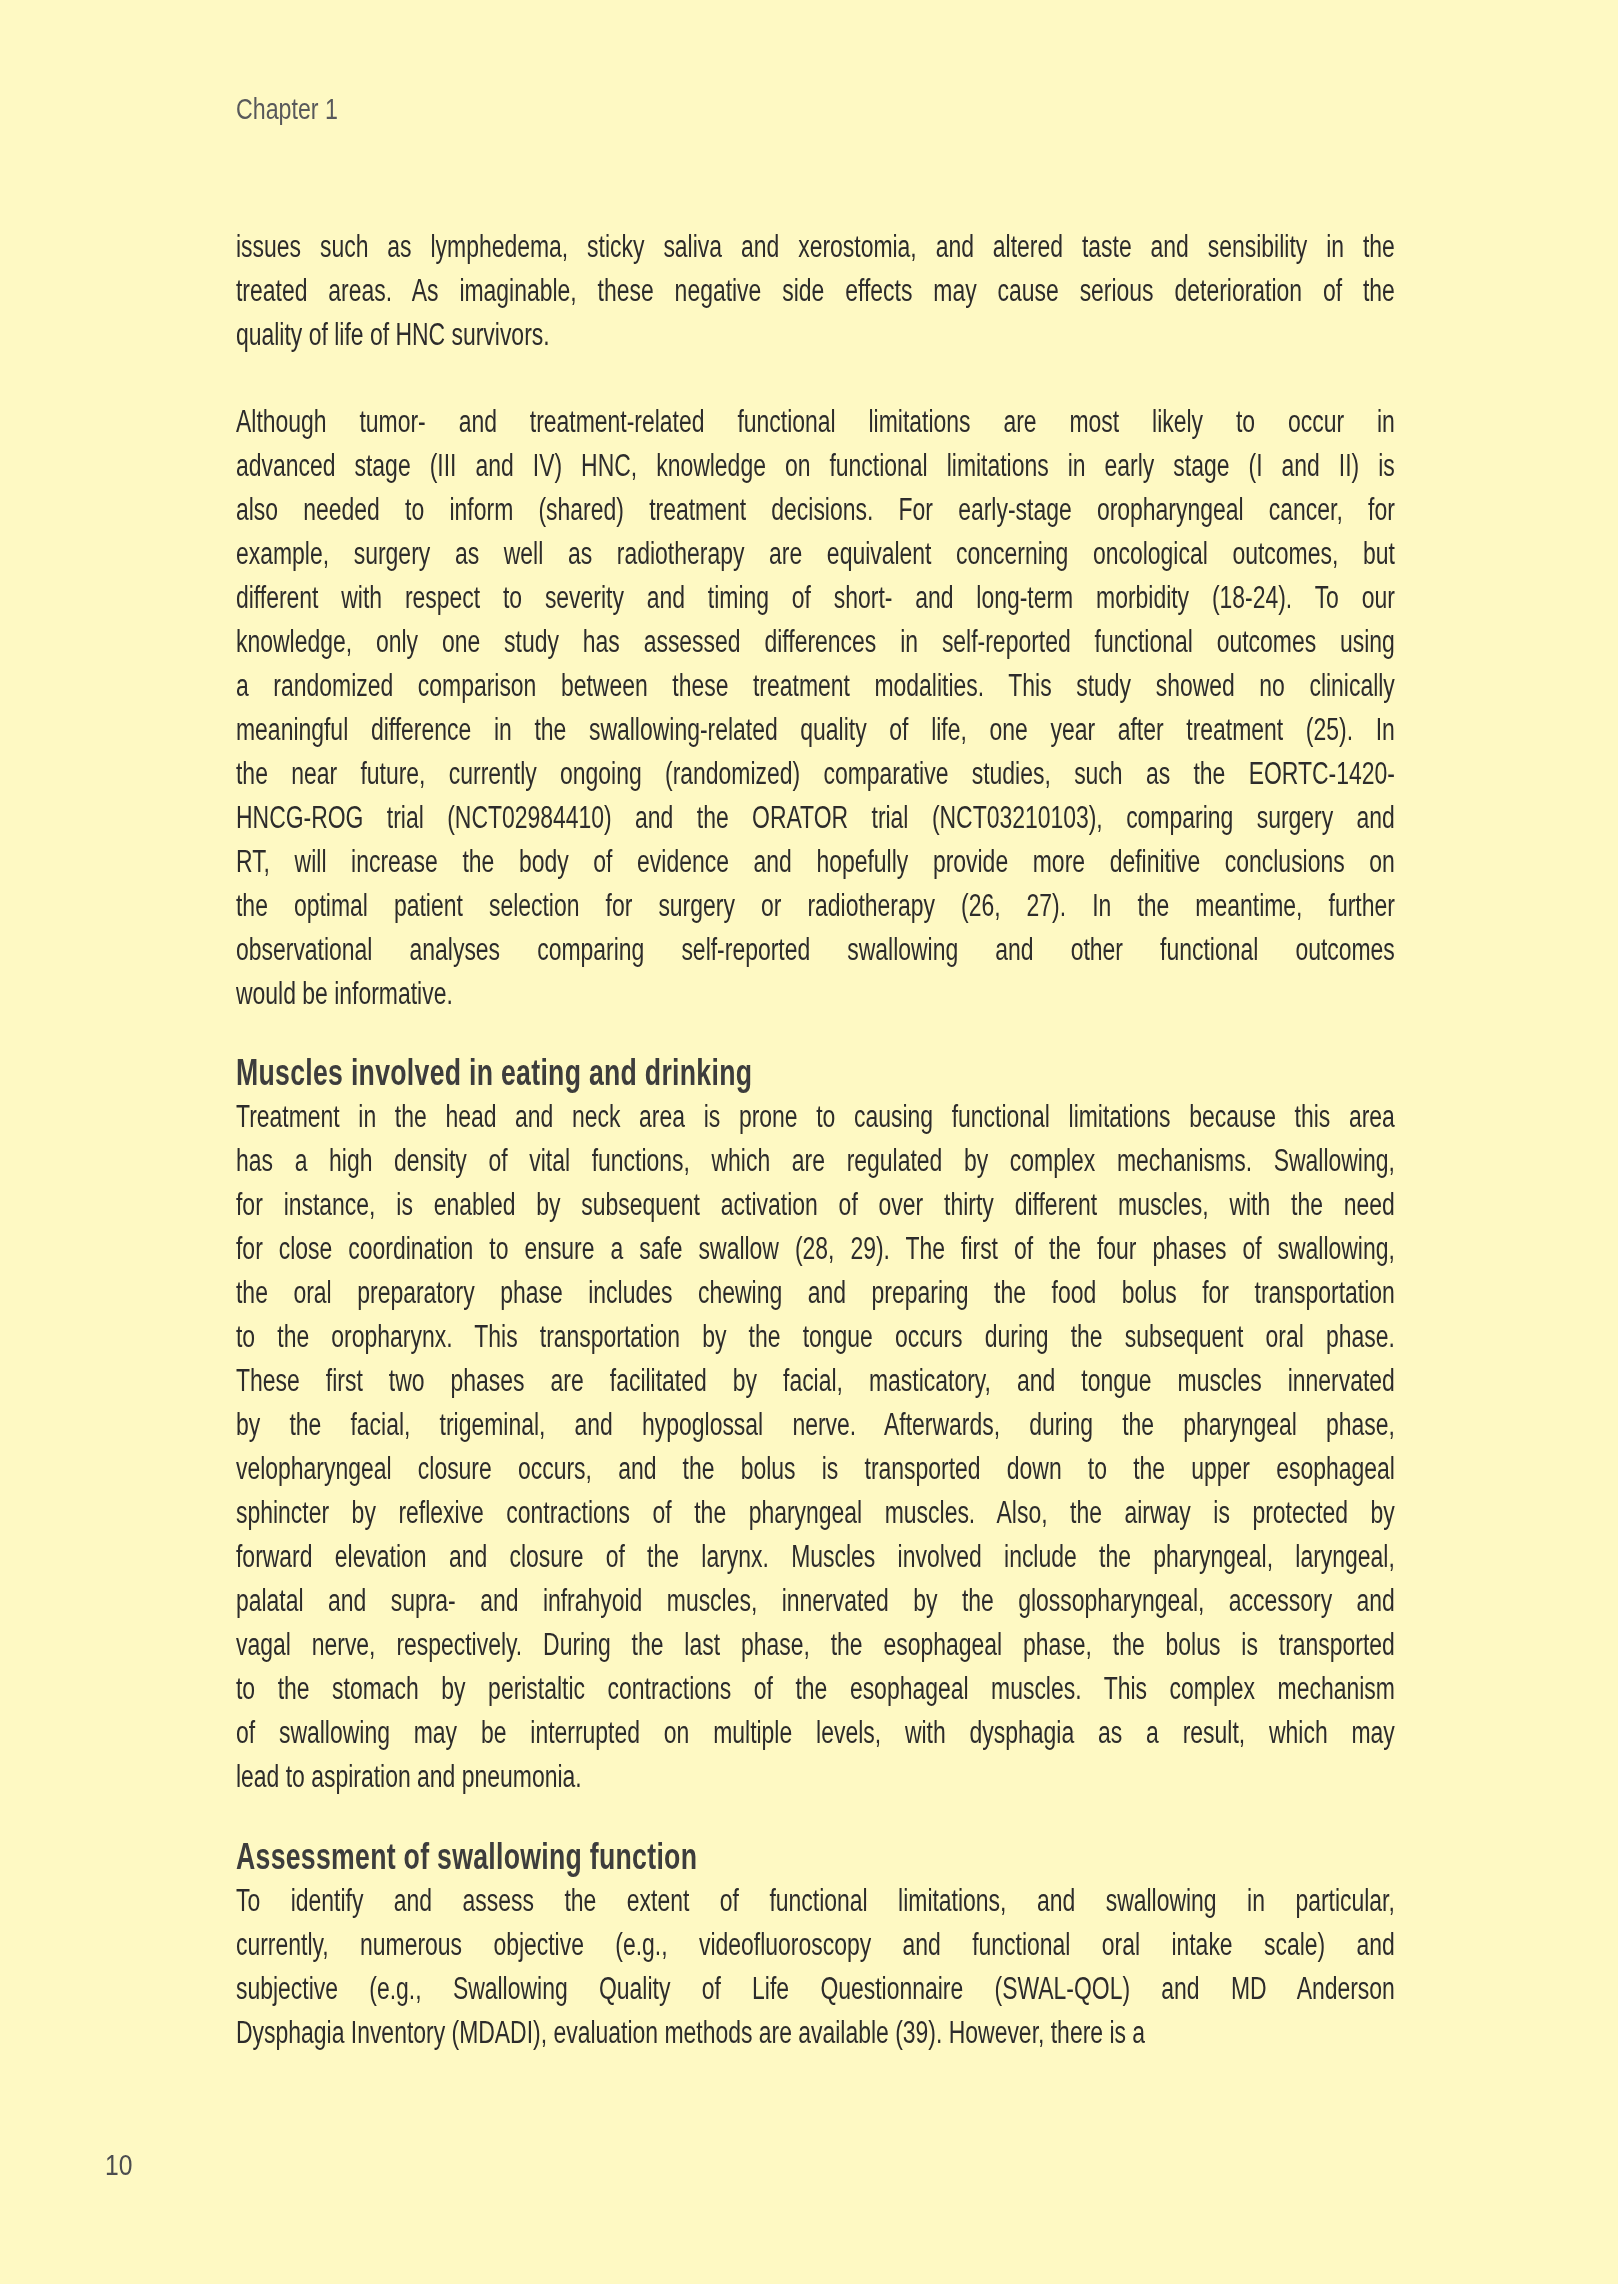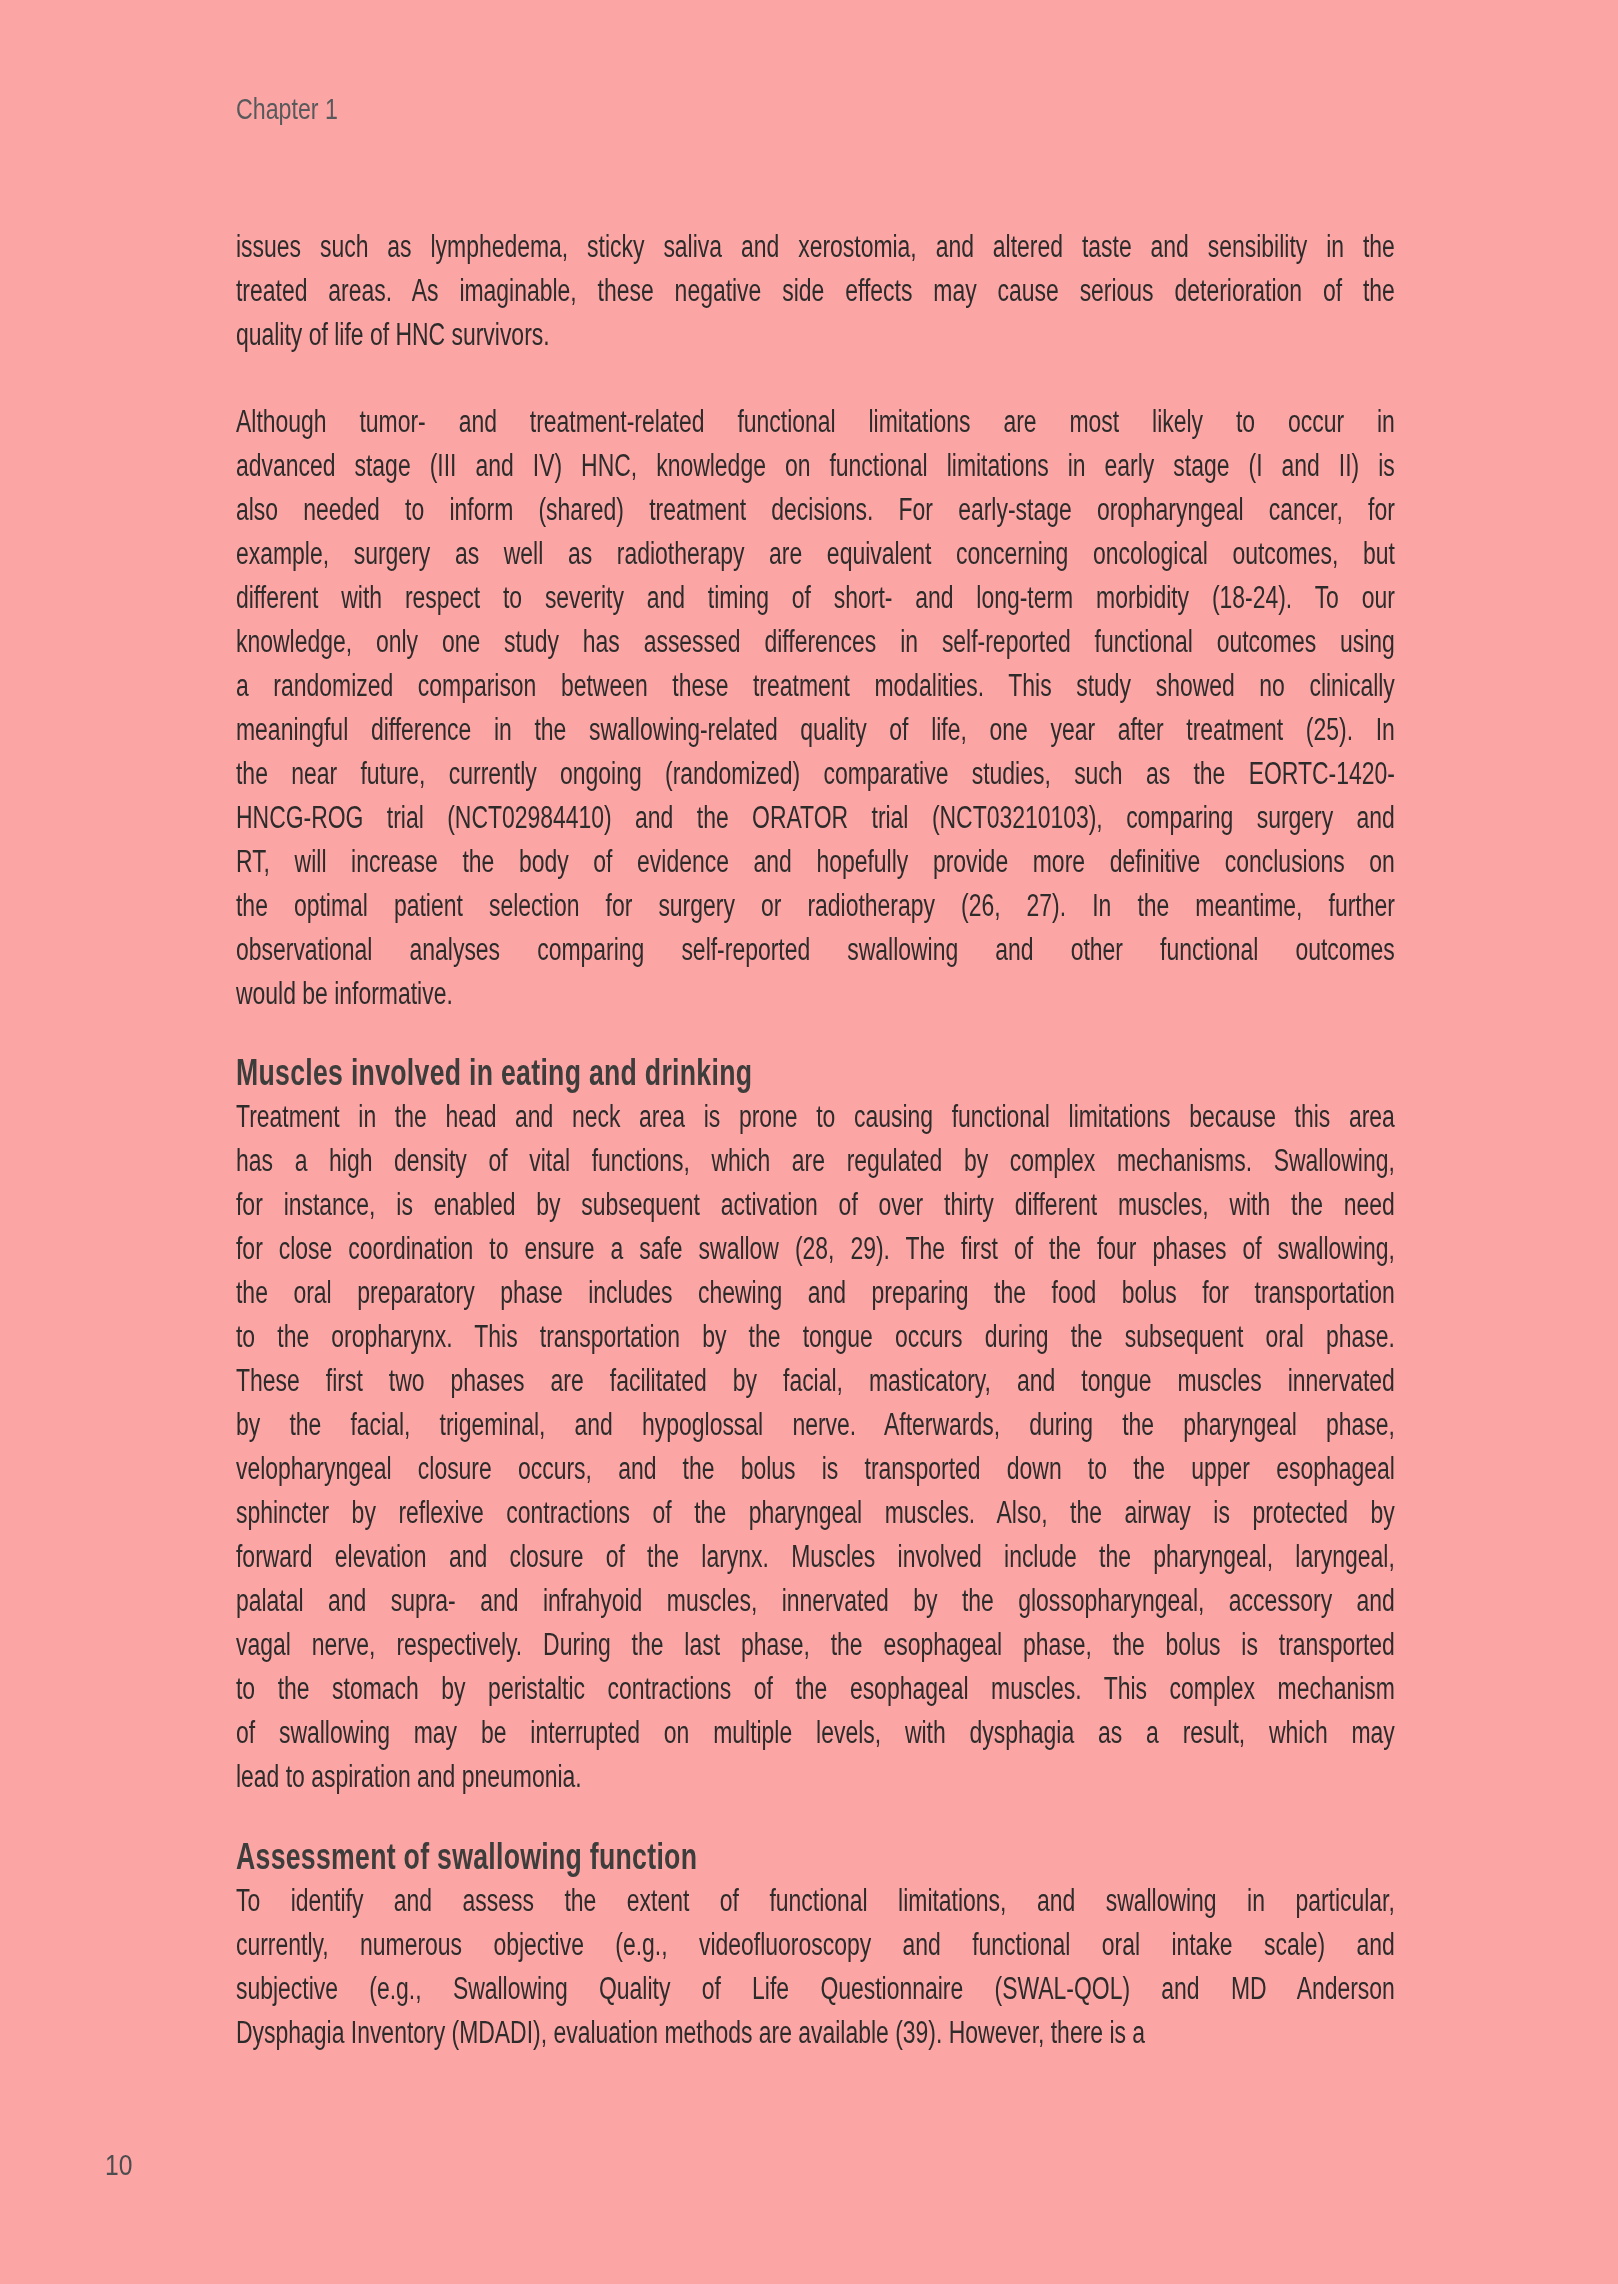--- a/index.html
+++ b/index.html
@@ -4,21 +4,21 @@
 <style>
   html, body {
     margin: 0;
     padding: 0;
     background: #ffffff;
   }
   .page {
     position: relative;
     width: 1619px;
     height: 2284px;
-    background: #fca5a5;
+    background: #fef9c3;
     font-family: "Liberation Sans", sans-serif;
     overflow: hidden;
   }
   .chapter-header {
     position: absolute;
     left: 236px;
     top: 93px;
     font-size: 29px;
     line-height: 33px;
     color: #58595b;

